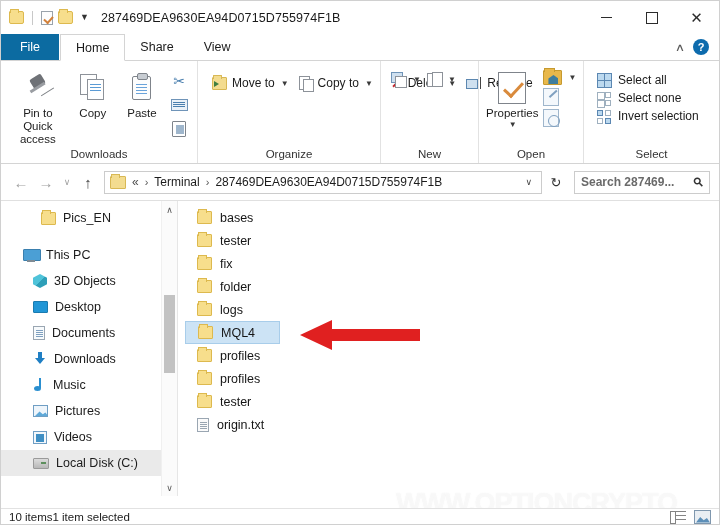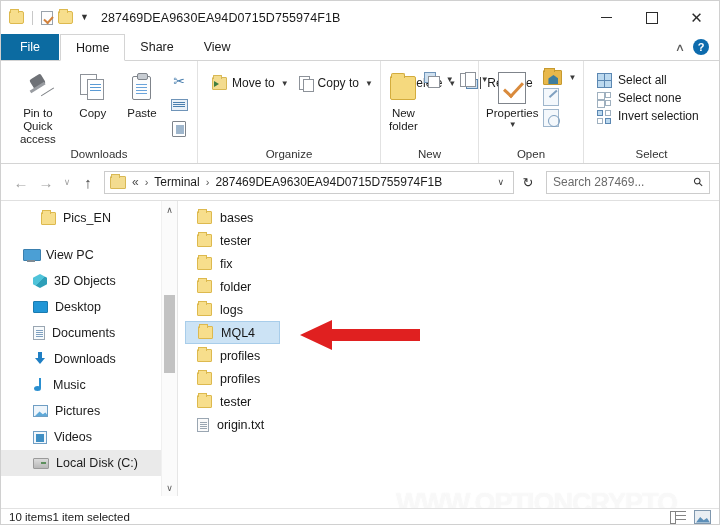--- a/index.html
+++ b/index.html
@@ -417,27 +417,27 @@
   }
   .crumbs { display: flex; align-items: center; font-size: 12px; color: #1c1c1c; flex: 1; gap: 2px;}
   .crumb-sep { color: #555; font-size: 11px; padding: 0 4px; }
   .crumb-pre { color: #4a4a4a; font-size: 12px; }
   .addr-caret { font-size: 9px; color: #444; padding: 0 7px; }
   .refresh-btn {
     width: 22px; height: 23px; display:flex; align-items:center; justify-content:center;
     color:#333; font-size: 13px;
   }
   .searchbox {
-    width: 164px; height: 23px;
+    width: 136px; height: 23px;
     border: 1px solid #cccccc;
     background:#fff;
     display: flex; align-items: center;
     padding: 0 6px;
     margin-left: 4px;
-    font-size: 12px; color: #6a6a6a;
+    font-size: 12px; color: #6a6a6a; font-weight: bold;
   }
   .search-ico {
     margin-left: auto; color:#333; font-size: 12px;
     transform: rotate(-45deg); display:inline-block;
   }
 
   
   .content {
     display: flex;
     height: 296px;
@@ -753,26 +753,20 @@
             <span class="ico-rename"></span>
             <span>Rename</span>
           </div>
         </div>
       </div>
       <div class="rgroup-label">Organize</div>
     </div>
 
     <div class="rgroup" style="width:98px">
       <div class="rgroup-body" style="gap:4px; padding-left:8px">
-        <div class="bigbtn" style="width:46px">
-          <div class="bico">
-              <div class="ico-newfolder"></div>
-            </div>
-          <div class="blabel">New folder</div>
-        </div>
         <div class="midcol" style="padding-top:3px">
           <div class="midbtn" style="padding:2px">
             <span class="ico-newitem"></span>
             <span class="dd-caret">▼</span>
           </div>
           <div class="midbtn" style="padding:2px">
             <span class="ico-easyaccess"></span>
             <span class="dd-caret">▼</span>
           </div>
         </div>
@@ -861,21 +855,21 @@
 
     <div class="navpane">
       <div class="navlist">
         <div class="navitem indent2">
           <span class="ni-folder"></span>
           <span>Pics_EN</span>
         </div>
         <div class="navgap"></div>
         <div class="navitem root">
           <span class="ni-pc"></span>
-          <span>View PC</span>
+          <span>This PC</span>
         </div>
         <div class="navitem">
           <span class="ni-3d"></span>
           <span>3D Objects</span>
         </div>
         <div class="navitem">
           <span class="ni-desktop"></span>
           <span>Desktop</span>
         </div>
         <div class="navitem">

